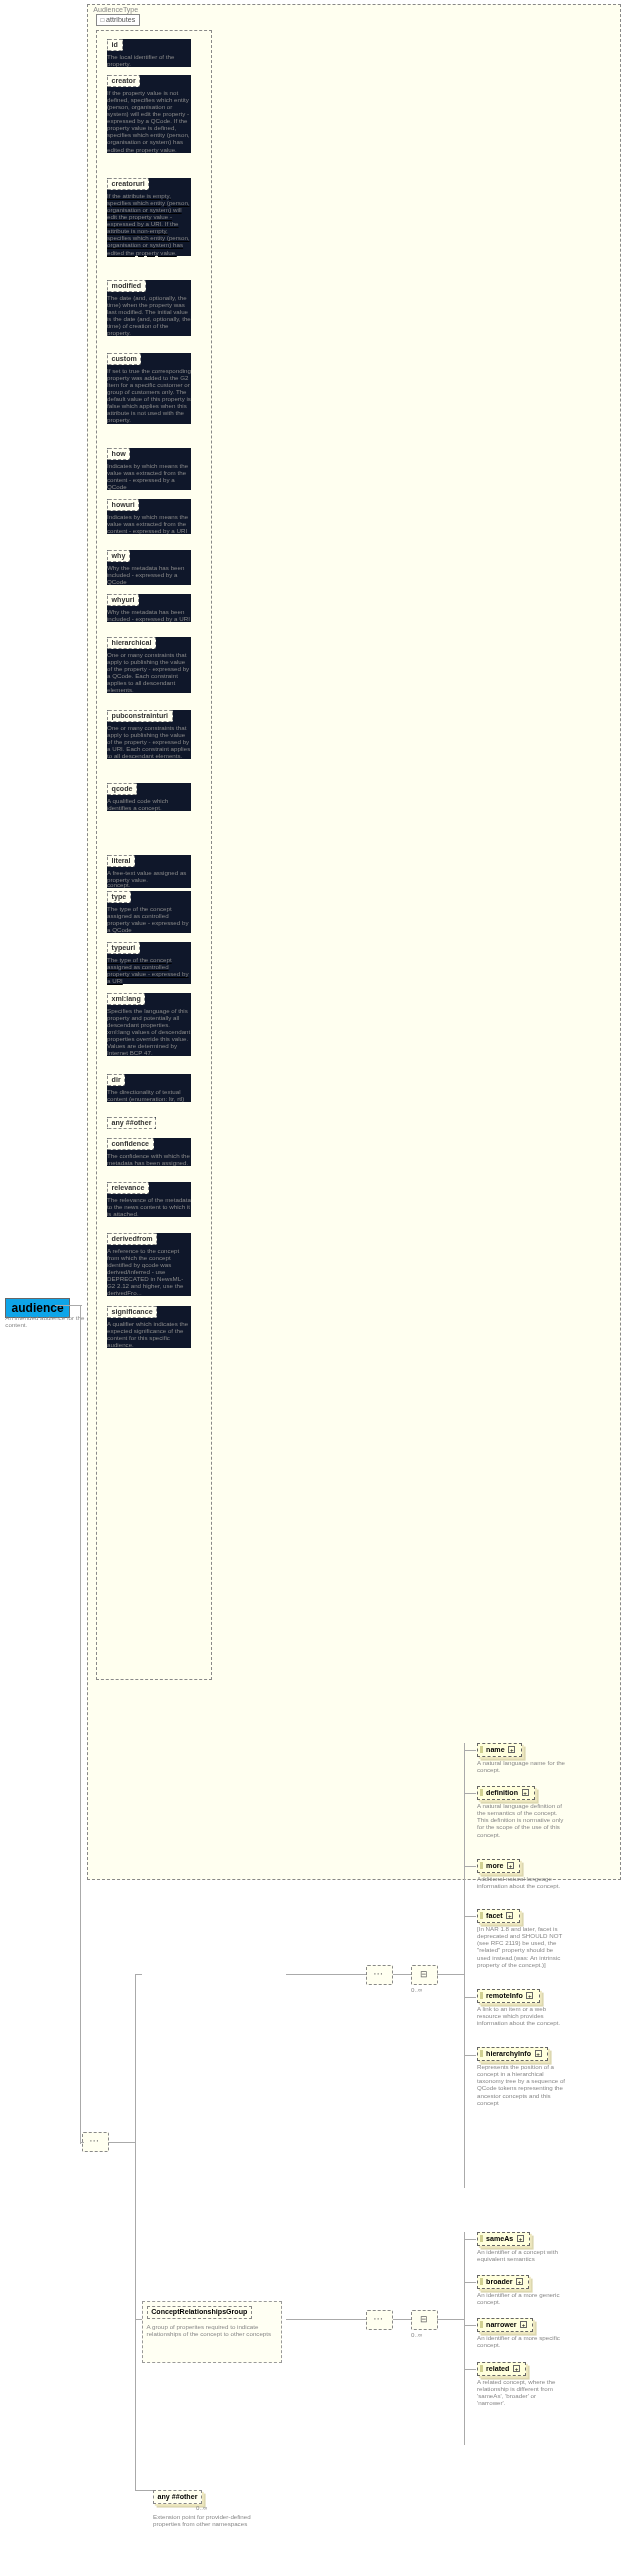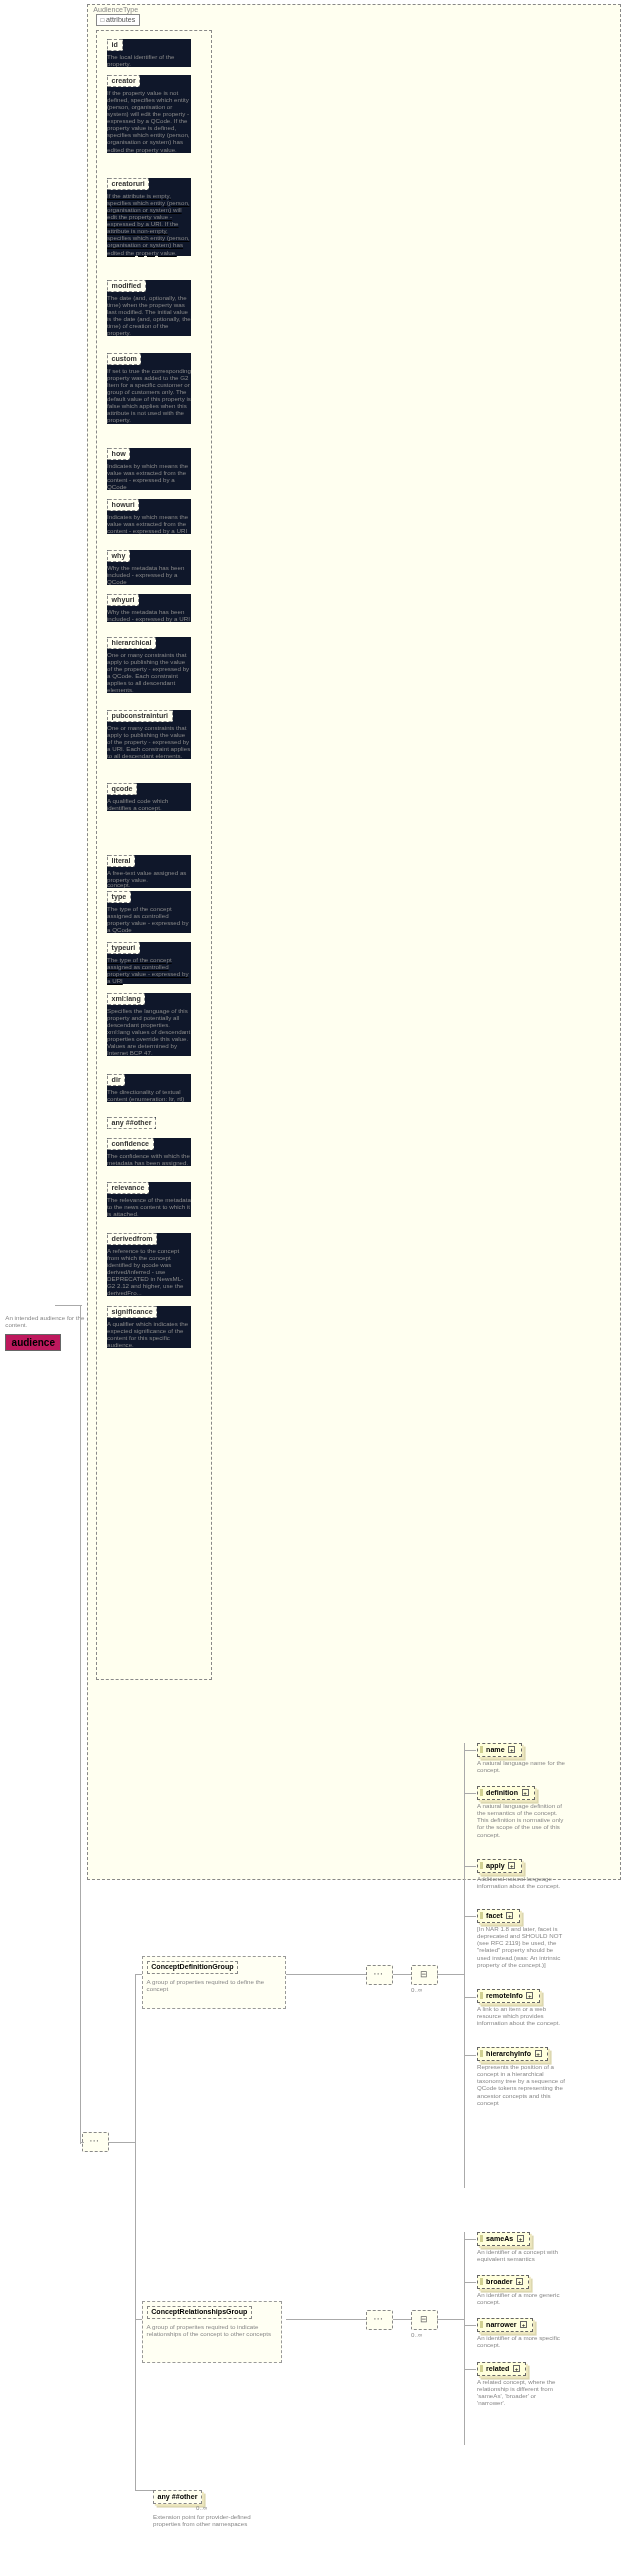--- a/index.html
+++ b/index.html
@@ -24,25 +24,24 @@
   .container-label {
     position: absolute;
     top: -9px;
     left: 3.6px;
     color: #888;
     font-size: 7.1px;
   }
   .root-node {
     position: absolute;
     border: 0.9px solid #666;
-    background: #be185d;
+    background: #0ea5e9;
     padding: 1.8px 5.3px;
     font-weight: bold;
-    font-size: 10px;
-    margin-top: 36px;
+    font-size: 12px;
   }
   .node-annotation {
     position: absolute;
     font-size: 6.2px;
     color: #888;
     line-height: 1.2;
     width: 80px;
   }
   .attr-box {
     position: absolute;
@@ -235,42 +234,38 @@
       <div class="attr-box" style="left: 107px; top: 1306px;"><div class="attr-name">significance</div><div class="attr-desc">A qualifier which indicates the expected significance of the content for this specific audience.</div></div>
     </div>
 
   <div class="seq-box dashed" style="left:82px; top:2132px;"></div>
   <div class="conn-v" style="left:80px; top:1305px; height:839px;"></div>
   <div class="conn-h" style="left:80px; top:2142px; width:3.6px;"></div>
 
   <div class="conn-h" style="left:108px; top:2142px; width:27px;"></div>
   <div class="conn-v" style="left:135px; top:1974px; height:516px;"></div>
 
-  <div class="group-box" style="left:142px; top:1956px; width:144px; height:53px;">
-    <div class="group-name">ConceptDefinitionGroup</div>
-    <div class="group-desc">A group of properties required to define the concept</div>
-  </div>
   <div class="conn-h" style="left:135px; top:1974px; width:7.1px;"></div>
   <div class="conn-h" style="left:286px; top:1974px; width:80px;"></div>
 
   <div class="seq-box dashed" style="left:366px; top:1965px;"></div>
   <div class="choice-box" style="left:411px; top:1965px;"></div>
   <div class="conn-h" style="left:393px; top:1974px; width:18px;"></div>
   <div class="occurs" style="left:411px; top:1986px;">0..∞</div>
   <div class="conn-h" style="left:437px; top:1974px; width:27px;"></div>
   <div class="conn-v" style="left:464px; top:1743px; height:445px;"></div>
 
   <div id="def-elems-root">
       <div class="elem-box dashed stack-shadow" style="left: 477px; top: 1743px;"><span class="marker"></span><span>name</span><span class="plus">+</span></div>
       <div class="elem-annotation" style="left: 477px; top: 1759px;">A natural language name for the concept.</div>
       <div class="conn-h" style="left: 464px; top: 1750px; width: 12.4px;"></div>
       <div class="elem-box dashed stack-shadow" style="left: 477px; top: 1786px;"><span class="marker"></span><span>definition</span><span class="plus">+</span></div>
       <div class="elem-annotation" style="left: 477px; top: 1802px;">A natural language definition of the semantics of the concept. This definition is normative only for the scope of the use of this concept.</div>
       <div class="conn-h" style="left: 464px; top: 1793px; width: 12.4px;"></div>
-      <div class="elem-box dashed stack-shadow" style="left: 477px; top: 1859px;"><span class="marker"></span><span>apply</span><span class="plus">+</span></div>
+      <div class="elem-box dashed stack-shadow" style="left: 477px; top: 1859px;"><span class="marker"></span><span>more</span><span class="plus">+</span></div>
       <div class="elem-annotation" style="left: 477px; top: 1875px;">Additional natural language information about the concept.</div>
       <div class="conn-h" style="left: 464px; top: 1866px; width: 12.4px;"></div>
       <div class="elem-box dashed stack-shadow" style="left: 477px; top: 1909px;"><span class="marker"></span><span>facet</span><span class="plus">+</span></div>
       <div class="elem-annotation" style="left: 477px; top: 1925px;">[In NAR 1.8 and later, facet is deprecated and SHOULD NOT (see RFC 2119) be used, the "related" property should be used instead.(was: An intrinsic property of the concept.)]</div>
       <div class="conn-h" style="left: 464px; top: 1916px; width: 12.4px;"></div>
       <div class="elem-box dashed stack-shadow" style="left: 477px; top: 1989px;"><span class="marker"></span><span>remoteInfo</span><span class="plus">+</span></div>
       <div class="elem-annotation" style="left: 477px; top: 2005px;">A link to an item or a web resource which provides information about the concept.</div>
       <div class="conn-h" style="left: 464px; top: 1997px; width: 12.4px;"></div>
       <div class="elem-box dashed stack-shadow" style="left: 477px; top: 2047px;"><span class="marker"></span><span>hierarchyInfo</span><span class="plus">+</span></div>
       <div class="elem-annotation" style="left: 477px; top: 2063px;">Represents the position of a concept in a hierarchical taxonomy tree by a sequence of QCode tokens representing the ancestor concepts and this concept</div>

